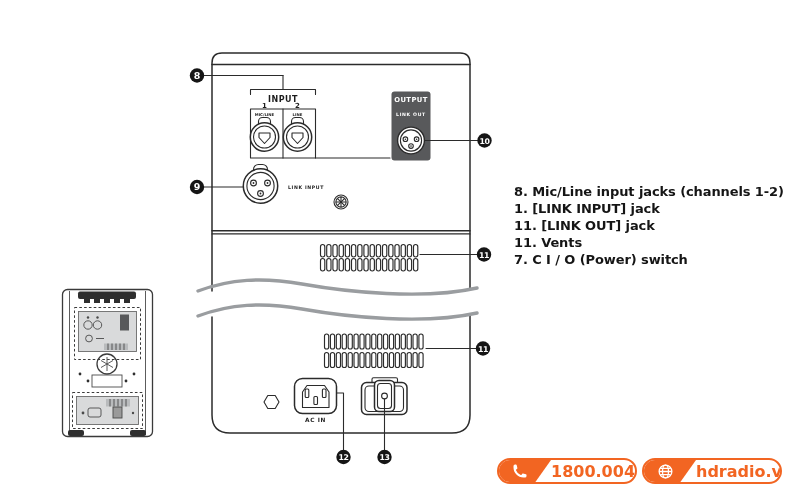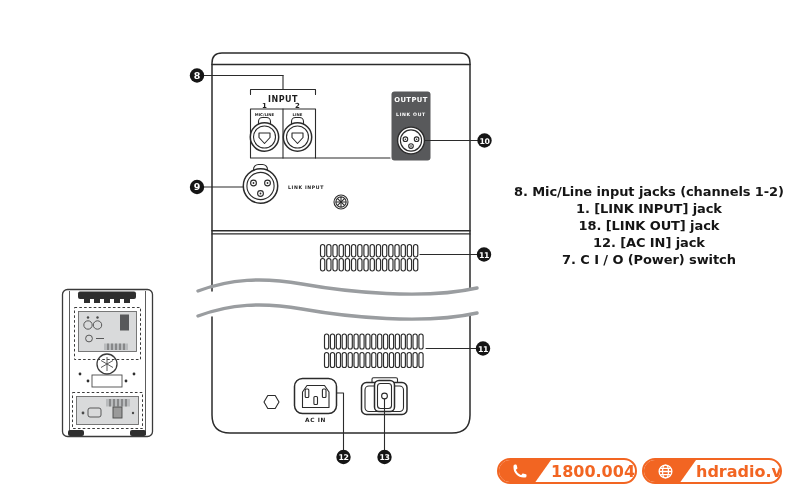--- a/index.html
+++ b/index.html
@@ -14,21 +14,21 @@
   .vents rect{stroke:#2b2b2b;stroke-width:1.15;fill:none;}
   text{font-family:"DejaVu Sans", sans-serif;font-weight:bold;fill:#1c1c1c;}
   .t-white{fill:#ffffff;}
   .callout circle{fill:#151515;stroke:none;}
   .callout text{fill:#ffffff;text-anchor:middle;}
   .tln{stroke:#3a3a3a;stroke-width:1.3;fill:none;stroke-linejoin:round;}
   .tdetail{stroke:#4a4a4a;stroke-width:0.9;fill:none;}
   .dsh{stroke:#3a3a3a;stroke-width:1;fill:none;stroke-dasharray:2.6 2.2;}
   
   .legend{position:absolute;left:514px;top:183px;font-size:13px;line-height:17px;
-          font-weight:bold;color:#151515;letter-spacing:-0.1px;white-space:nowrap;text-align:center;}
+          font-weight:bold;color:#151515;letter-spacing:-0.1px;white-space:nowrap;}
   
   .badge{position:absolute;top:458px;height:26px;width:140px;box-sizing:border-box;
          border:2px solid #f26522;border-radius:14px;background:#fff;
          display:flex;align-items:stretch;overflow:hidden;}
   .badge-icon{width:52px;flex:0 0 52px;background:#f26522;
               clip-path:polygon(0 0,100% 0,70% 100%,0 100%);
               display:flex;align-items:center;}
   .badge-icon svg{margin-left:13px;}
   .badge-text{flex:1;display:flex;align-items:center;justify-content:center;
               color:#f26522;font-weight:bold;font-size:16px;padding-right:4px;}
@@ -296,22 +296,22 @@
       <circle cx="133" cy="413" r="1.2" fill="#4a4a4a"></circle>
 
       <rect x="68" y="430" width="16" height="6" rx="2" fill="#2e2e2e"></rect>
       <rect x="130" y="430" width="16" height="6" rx="2" fill="#2e2e2e"></rect>
     </g>
   </svg>
 
   <div class="legend">
     <div>8. Mic/Line input jacks (channels 1-2)</div>
     <div>1. [LINK INPUT] jack</div>
-    <div>18. [LINK OUT] jack</div>
-    <div>12. [AC IN] jack</div>
+    <div>11. [LINK OUT] jack</div>
+    <div>11. Vents</div>
     <div>7. C I / O (Power) switch</div>
   </div>
 
   <div class="badge" style="left:497px;">
     <div class="badge-icon">
       <svg width="16" height="16" viewBox="0 0 24 24">
         <path fill="#ffffff" d="M2.25 6.75c0 8.284 6.716 15 15 15h2.25a2.25 2.25 0 0 0 2.25-2.25v-1.372c0-.516-.351-.966-.852-1.091l-4.423-1.106c-.44-.11-.902.055-1.173.417l-.97 1.293c-.282.376-.769.542-1.21.38a12.035 12.035 0 0 1-7.143-7.143c-.162-.441.004-.928.38-1.21l1.293-.97c.363-.271.527-.734.417-1.173L6.963 3.102a1.125 1.125 0 0 0-1.091-.852H4.5A2.25 2.25 0 0 0 2.25 4.5v2.25Z"></path>
       </svg>
     </div>
     <div class="badge-text">1800.0042</div>

